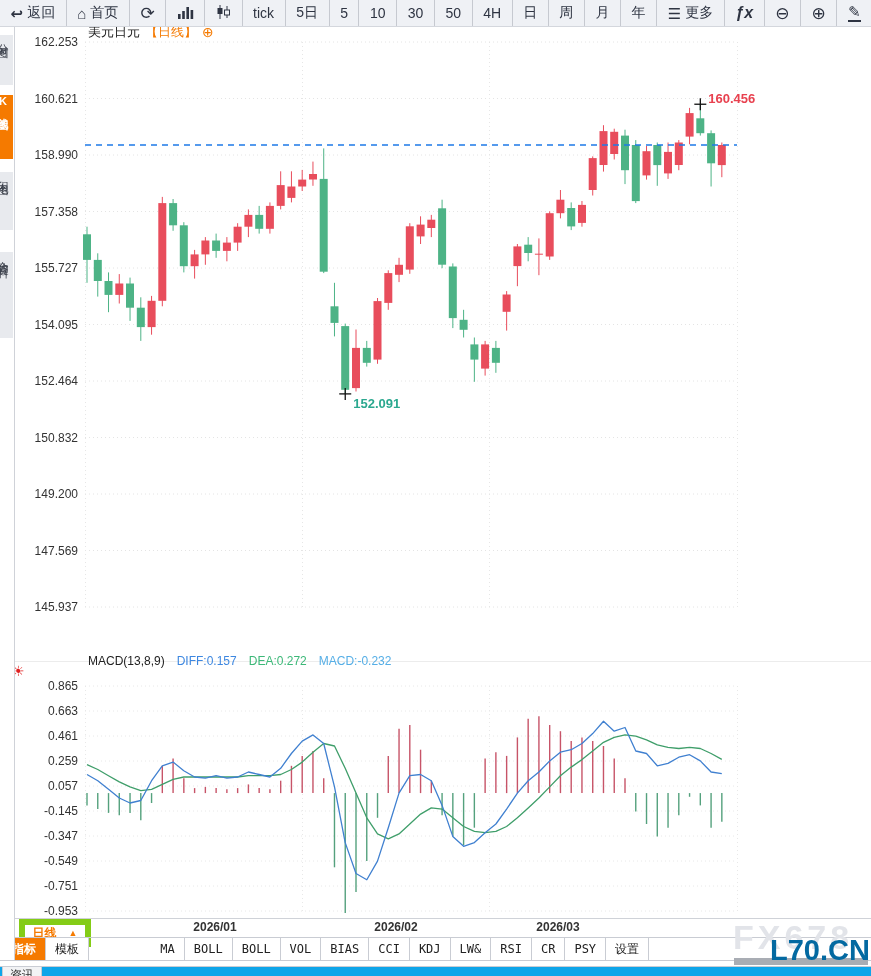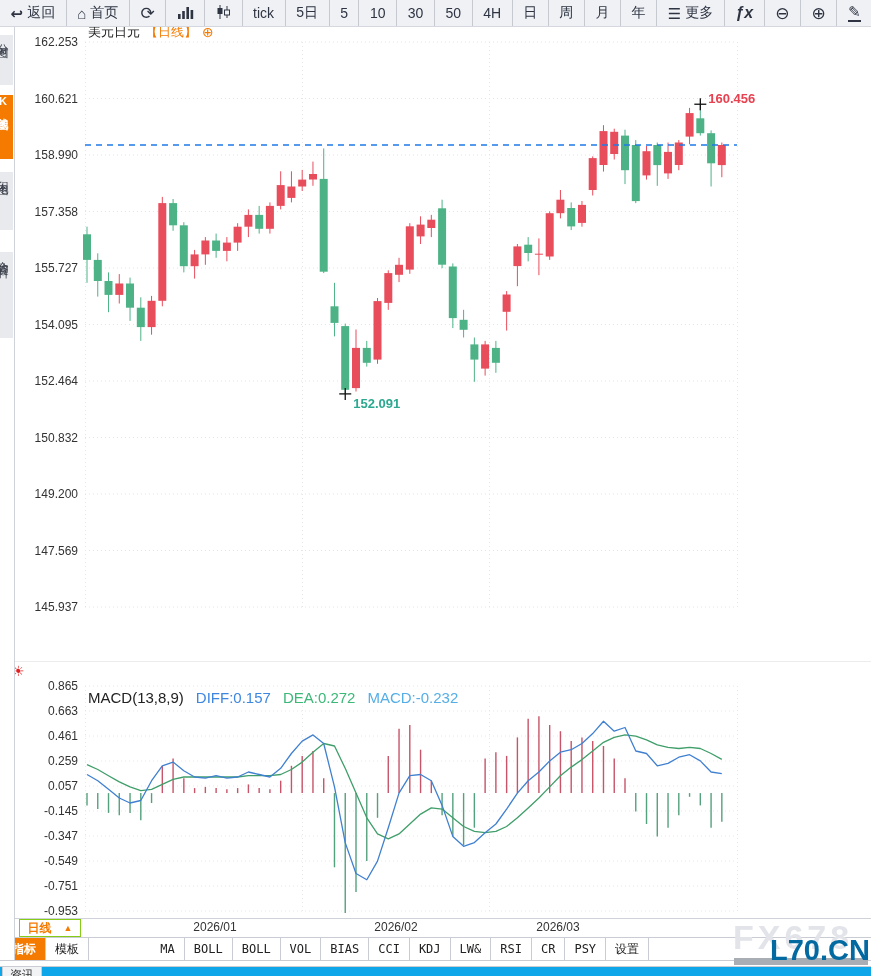--- a/index.html
+++ b/index.html
@@ -25,37 +25,37 @@
   
   .sidebar{position:absolute;top:26px;left:0;width:14px;height:934px;background:#fff;border-right:1px solid #cfd2d8;z-index:7;}
   .side-tab{position:absolute;left:0;width:13px;overflow:hidden;background:#e8eaee;color:#3a3f4a;font-size:11px;cursor:pointer;}
   .side-tab .vtxt{writing-mode:vertical-rl;text-orientation:upright;margin-left:-4px;line-height:13px;letter-spacing:2px;display:block;}
   .side-tab.active{background:#f57a00;color:#fff;font-weight:bold;}
   
   .chart-header{position:absolute;left:88px;top:23px;z-index:6;font-size:13px;display:flex;align-items:center;gap:5px;}
   .sym{color:#1c1c1c;}
   .period-tag{color:#f57a00;}
   .add-glyph{color:#f57a00;font-size:14px;line-height:1;}
-  .macd-header{position:absolute;left:88px;top:689px;z-index:6;font-size:15px;display:flex;gap:12px;}
+  .macd-header{position:absolute;left:88px;top:654px;z-index:6;font-size:12px;display:flex;gap:12px;}
   .macd-name{color:#222;}
   .diff-txt{color:#3d87e0;}
   .dea-txt{color:#3cb878;}
   .macd-txt{color:#55aee6;}
   .sun-icon{position:absolute;left:12px;top:664px;color:#e02020;font-size:14px;z-index:6;line-height:1;}
   
   #chart-svg{position:absolute;top:0;left:0;z-index:1;}
   
   .axis-row{position:absolute;top:918px;left:0;right:0;height:19px;border-top:1px solid #cfd2d8;z-index:3;background:transparent;}
   .period-box{
-    position:absolute;left:19px;top:919px;width:60px;height:16px;border:1px solid #84cc16;background:#fff;
+    position:absolute;left:19px;top:919px;width:60px;height:16px;border:6px solid #84cc16;background:#fff;
     color:#f57a00;font-size:12px;font-weight:bold;display:flex;align-items:center;justify-content:center;gap:12px;z-index:4;
   }
   .period-arrow{font-size:9px;}
   #month-labels{position:absolute;top:920px;left:0;right:0;height:17px;z-index:3;pointer-events:none;}
-  .month-lb{position:absolute;transform:translateX(-50%);font-size:12px;font-weight:normal;color:#333;white-space:nowrap;}
+  .month-lb{position:absolute;transform:translateX(-50%);font-size:12px;font-weight:bold;color:#333;white-space:nowrap;}
   
   .ind-bar{
     position:absolute;top:937px;left:0;right:0;height:22px;background:transparent;
     border-top:1px solid #c9ccd3;border-bottom:1px solid #c9ccd3;display:flex;align-items:stretch;z-index:4;
   }
   .ind-tab{
     display:flex;align-items:center;justify-content:center;padding:0 9px;border-right:1px solid #c9ccd3;
     font-size:12px;color:#222;cursor:pointer;background:#fff;white-space:nowrap;
   }
   .ind-tab.first{border-left:1px solid #c9ccd3;margin-left:2px;}

